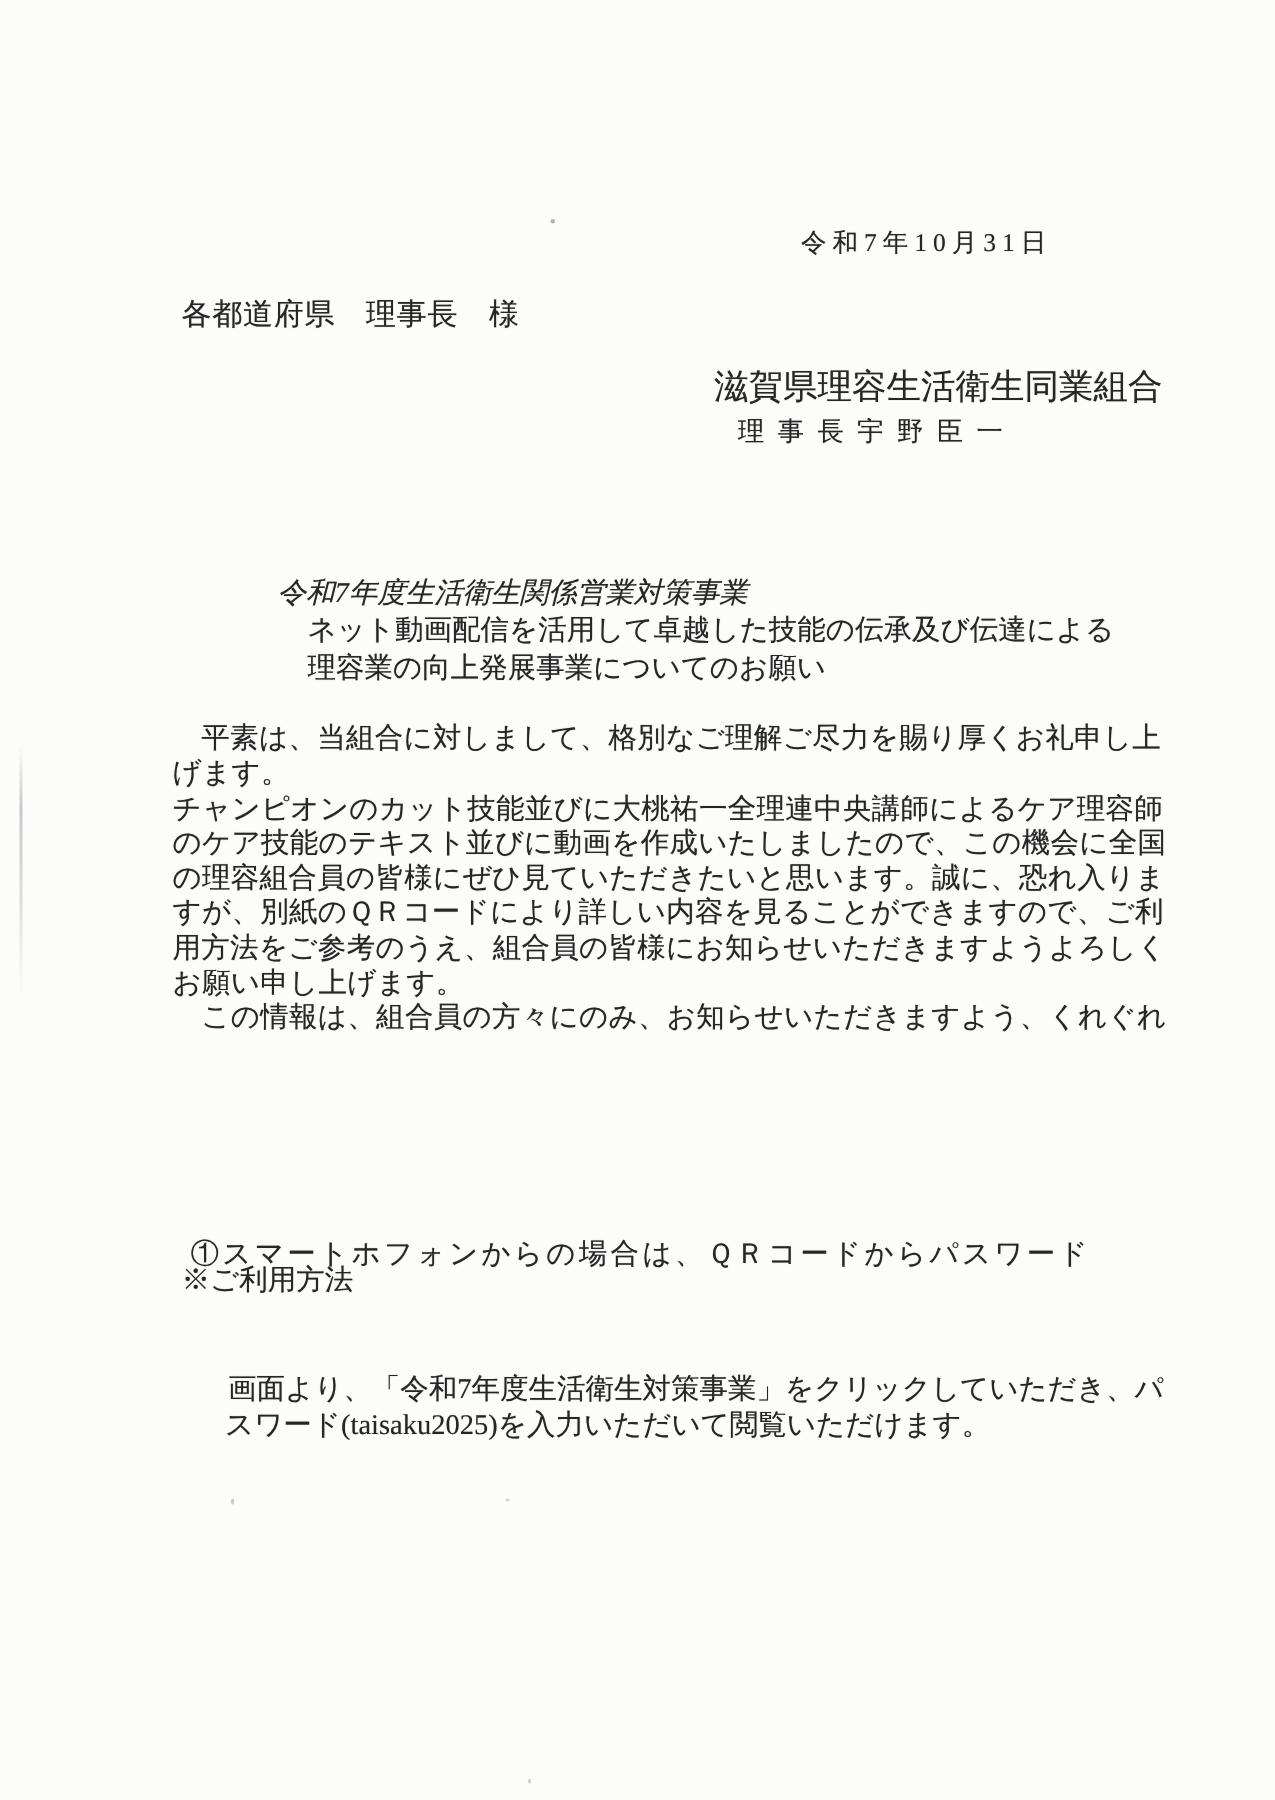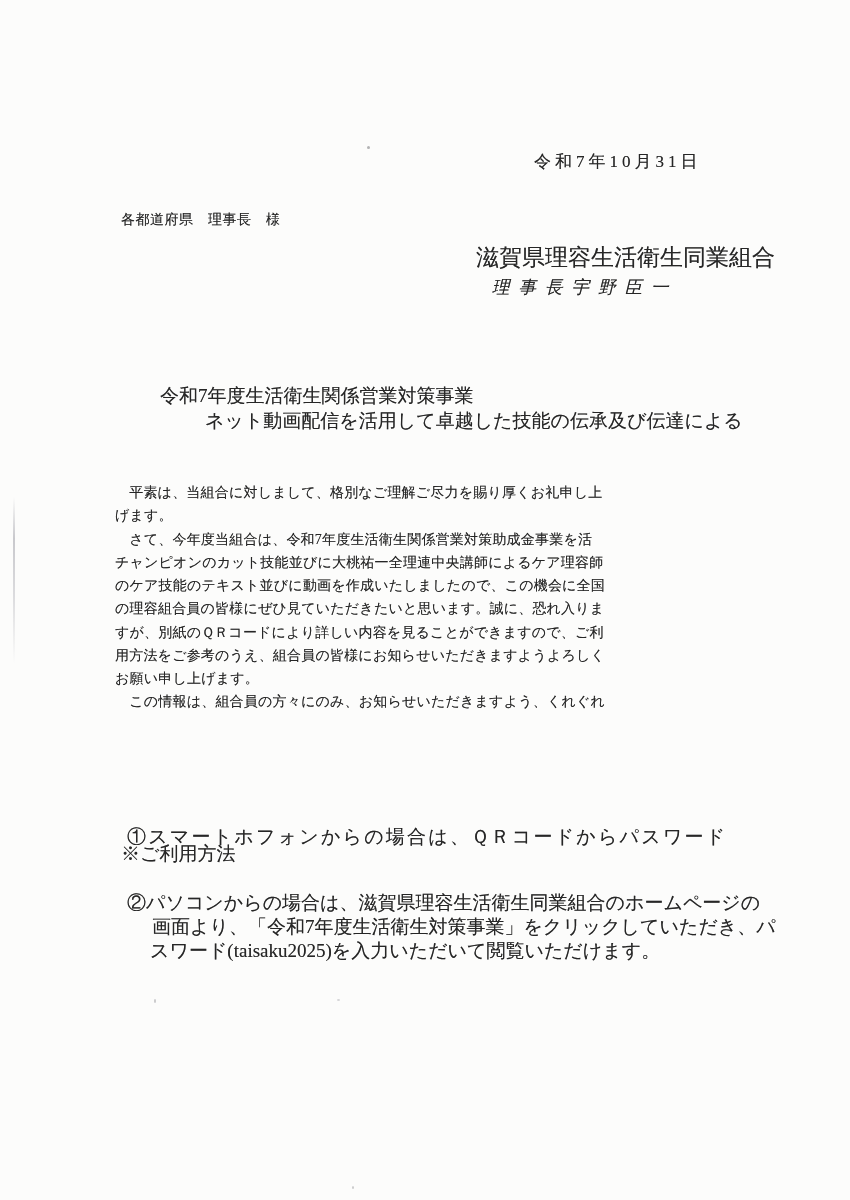--- a/index.html
+++ b/index.html
@@ -13,33 +13,33 @@
     overflow: hidden;
   }
   .line {
     position: absolute;
     white-space: pre;
     font-size: 19px;
     line-height: 1.25;
     text-shadow: 0 0 0.6px rgba(45,45,45,0.5);
   }
   .date        { top: 151px; left: 534px; font-size: 17px; letter-spacing: 4px; }
-  .addressee   { top: 198px; left: 121px; font-size: 14px; letter-spacing: 0.5px; margin-top: 13px; }
+  .addressee   { top: 198px; left: 121px; font-size: 20px; letter-spacing: 0.5px; }
   .sender-org  { top: 244px; left: 476px; font-size: 23px; }
-  .sender-name { top: 277px; left: 492px; font-size: 17.5px; letter-spacing: 9px; font-style: italic; }
-  .subject-l1  { top: 384px; left: 160px; }
+  .sender-name { top: 277px; left: 492px; font-size: 17.5px; letter-spacing: 9px; }
+  .subject-l1  { top: 384px; left: 185px; font-style: italic; }
   .subject-l2  { top: 409px; left: 205px; }
   .subject-l3  { top: 434px; left: 205px; }
   .body-block  {
     position: absolute;
     top: 481px; left: 115px; width: 640px;
   }
   .body-line {
     white-space: pre;
-    font-size: 14px;
+    font-size: 19px;
     line-height: 23.25px;
     letter-spacing: 0.2px;
     text-shadow: 0 0 0.6px rgba(45,45,45,0.5);
   }
   .usage-heading { top: 842px; left: 121px; }
   .u1l1 { top: 825px; left: 127px; letter-spacing: 2.2px; }
   .u1l2 { top: 848px; left: 131px; }
   .u2l1 { top: 891px; left: 127px; }
   .u2l2 { top: 915px; left: 152px; }
   .u2l3 { top: 939px; left: 150px; }
@@ -69,39 +69,38 @@
 
   <div class="line date">令和7年10月31日</div>
 
   <div class="line addressee">各都道府県　理事長　様</div>
 
   <div class="line sender-org">滋賀県理容生活衛生同業組合</div>
   <div class="line sender-name">理事長宇野臣一</div>
 
   <div class="line subject-l1">令和7年度生活衛生関係営業対策事業</div>
   <div class="line subject-l2">ネット動画配信を活用して卓越した技能の伝承及び伝達による</div>
+  <div class="line subject-l3">理容業の向上発展事業についてのお願い</div>
 
   <div class="body-block">
     <div class="body-line">　平素は、当組合に対しまして、格別なご理解ご尽力を賜り厚くお礼申し上</div>
     <div class="body-line">げます。</div>
-    <div class="body-line">　さて、今年度当組合は、令和7年度生活衛生関係営業対策助成金事業を活</div>
     <div class="body-line">チャンピオンのカット技能並びに大桃祐一全理連中央講師によるケア理容師</div>
     <div class="body-line">のケア技能のテキスト並びに動画を作成いたしましたので、この機会に全国</div>
     <div class="body-line">の理容組合員の皆様にぜひ見ていただきたいと思います。誠に、恐れ入りま</div>
     <div class="body-line">すが、別紙のＱＲコードにより詳しい内容を見ることができますので、ご利</div>
     <div class="body-line">用方法をご参考のうえ、組合員の皆様にお知らせいただきますようよろしく</div>
     <div class="body-line">お願い申し上げます。</div>
     <div class="body-line">　この情報は、組合員の方々にのみ、お知らせいただきますよう、くれぐれ</div>
   </div>
 
   <div class="line usage-heading">※ご利用方法</div>
 
   <div class="line u1l1">①スマートホフォンからの場合は、ＱＲコードからパスワード</div>
 
-  <div class="line u2l1">②パソコンからの場合は、滋賀県理容生活衛生同業組合のホームページの</div>
   <div class="line u2l2">画面より、「令和7年度生活衛生対策事業」をクリックしていただき、パ</div>
   <div class="line u2l3">スワード(taisaku2025)を入力いただいて閲覧いただけます。</div>
 
   <div class="scan-line-v"></div>
   <div class="speck speck-1"></div>
   <div class="speck speck-2"></div>
   <div class="speck speck-3"></div>
   <div class="speck speck-4"></div>
 
 </div>

